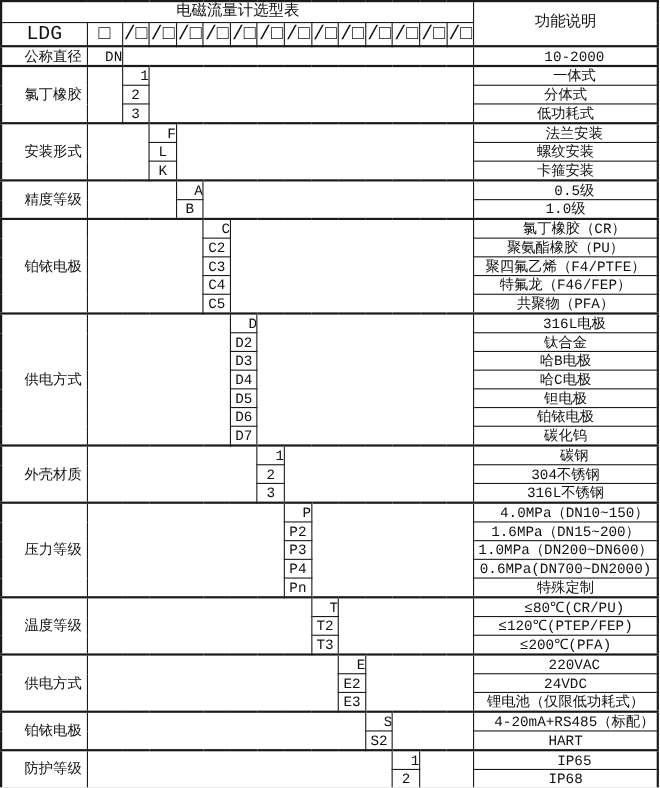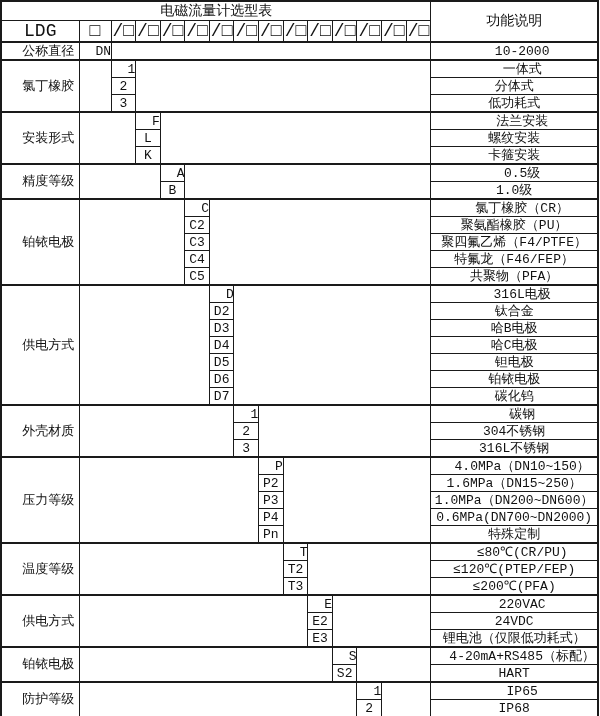--- a/index.html
+++ b/index.html
@@ -194,21 +194,21 @@
         </tr>
         <tr class="blk">
           <td class="lbl" rowspan="5">压力等级</td>
           <td class="sp" colspan="7" rowspan="5"></td>
           <td class="code">P1</td>
           <td class="sp" colspan="6" rowspan="5"></td>
           <td class="desc left">4.0MPa（DN10~150）</td>
         </tr>
         <tr>
           <td class="code">P2</td>
-          <td class="desc left">1.6MPa（DN15~250）</td>
+          <td class="desc left">1.6MPa（DN15~200）</td>
         </tr>
         <tr>
           <td class="code">P3</td>
           <td class="desc left">1.0MPa（DN200~DN600）</td>
         </tr>
         <tr>
           <td class="code">P4</td>
           <td class="desc left">0.6MPa(DN700~DN2000)</td>
         </tr>
         <tr>

